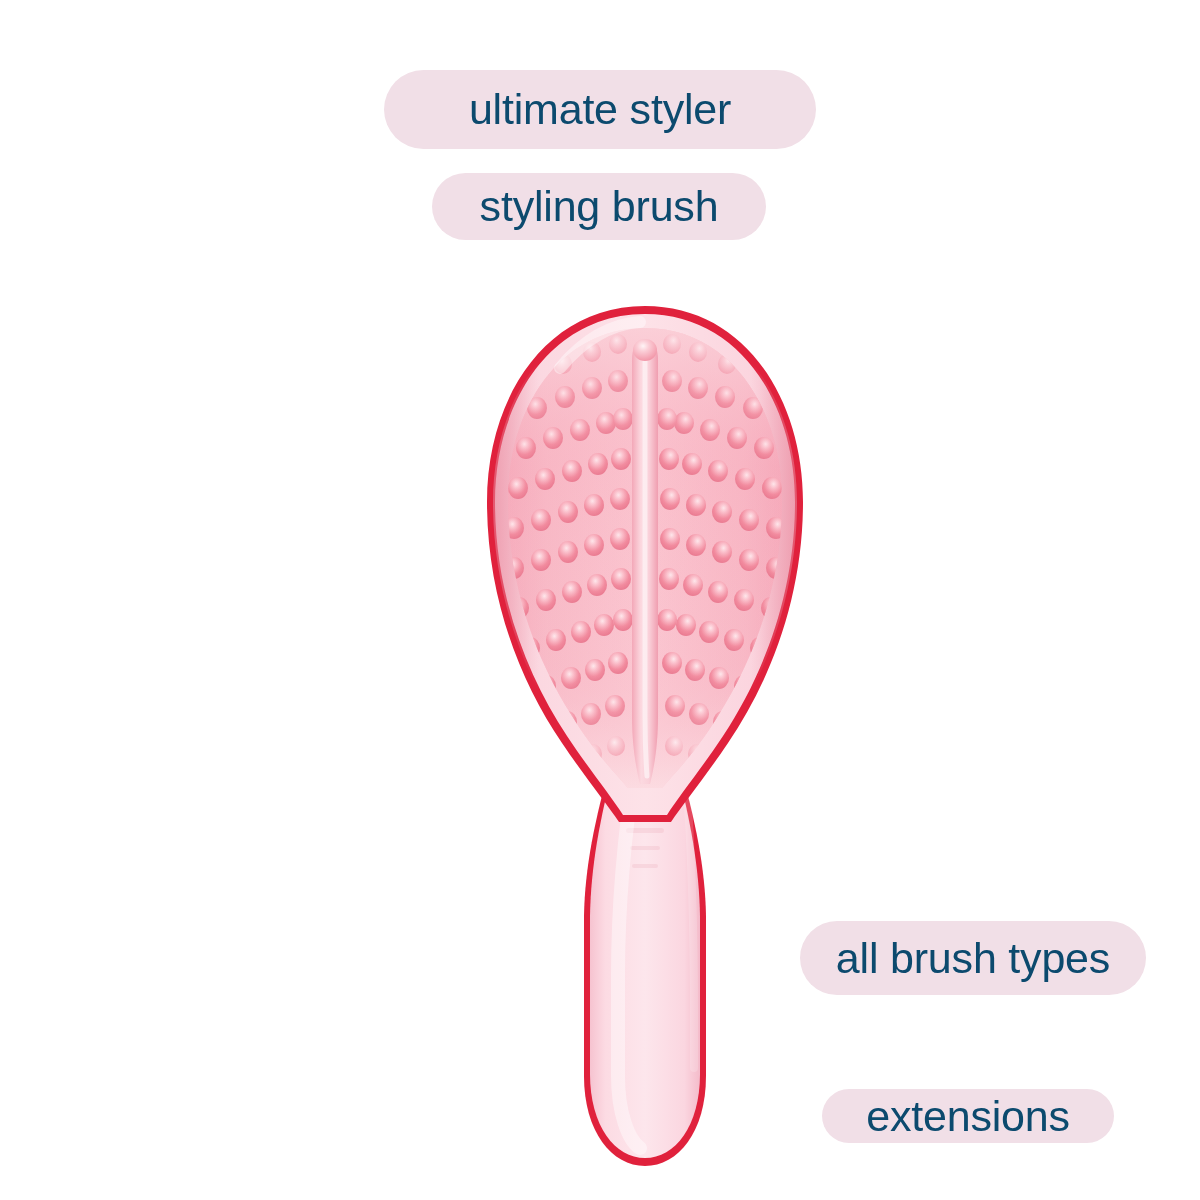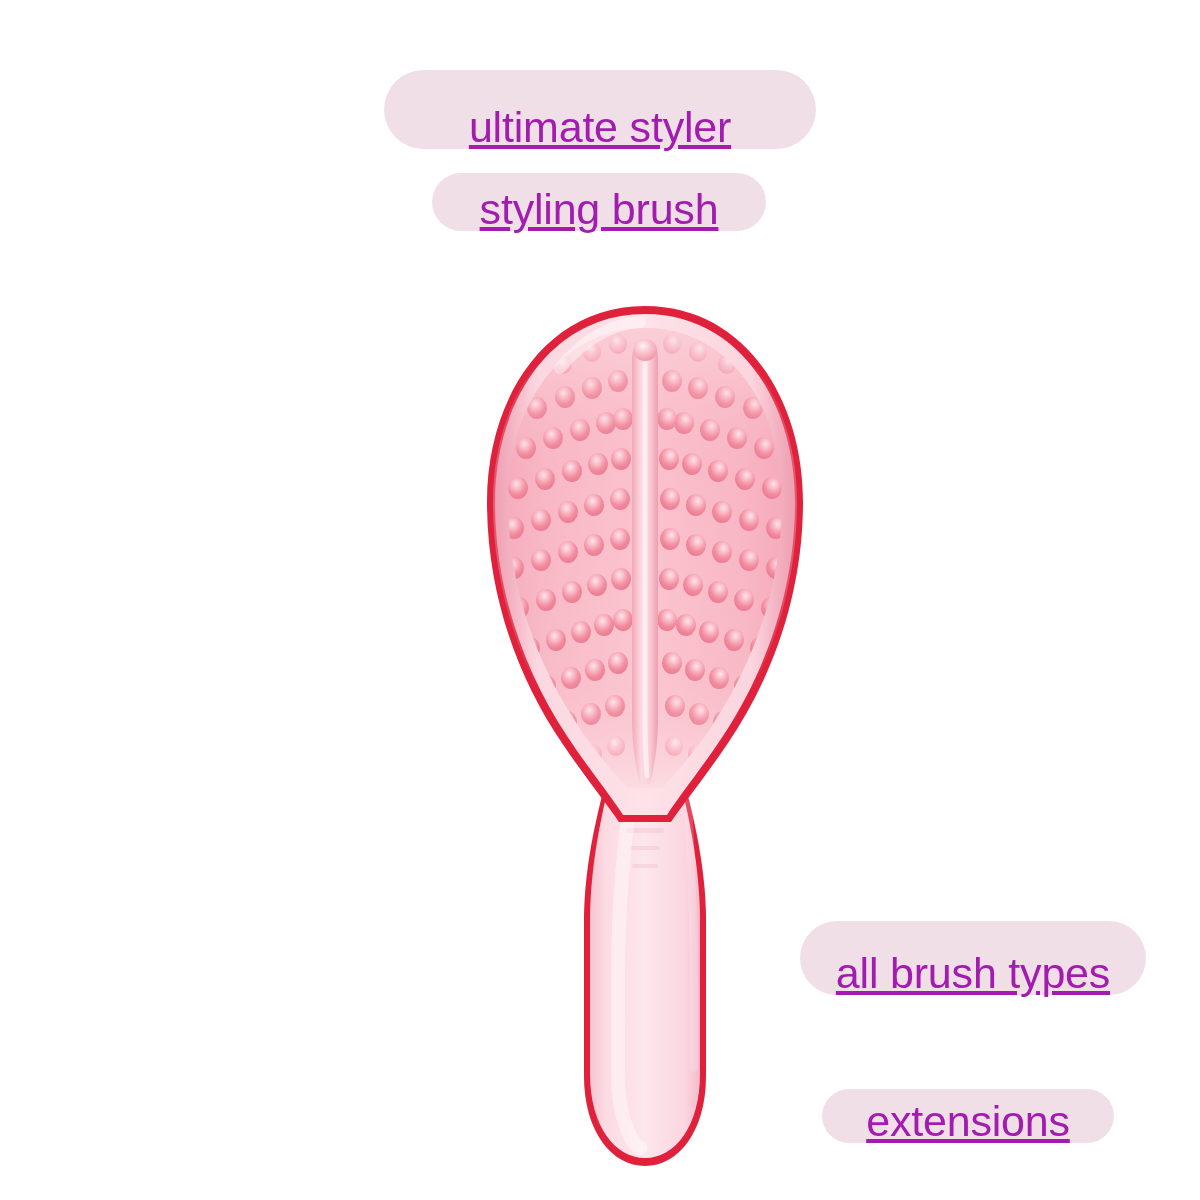--- a/index.html
+++ b/index.html
@@ -19,42 +19,41 @@
     position: relative;
     width: 1200px;
     height: 1200px;
     background: #ffffff;
   }
 
   
   .pill {
     position: absolute;
     display: flex;
-    align-items: flex-end;
+    align-items: center;
     justify-content: center;
     box-sizing: border-box;
     border-radius: 999px;
     background: #f1dfe7;
-    color: #a21caf;
+    color: #0c4a6e;
     font-family: "Liberation Sans", sans-serif;
     font-weight: 400;
     letter-spacing: -0.2px;
     white-space: nowrap;
     line-height: 1;
-    text-decoration: underline;
   }
 
   #pill-ultimate-styler {
     left: 384px;  top: 70px;
     width: 432px; height: 79px;
     font-size: 43px;
   }
   #pill-styling-brush {
     left: 432px;  top: 173px;
-    width: 334px; height: 58px;
+    width: 334px; height: 67px;
     font-size: 43px;
   }
   #pill-all-hair-types {
     left: 800px;  top: 921px;
     width: 346px; height: 74px;
     font-size: 43px;
   }
   #pill-wigs-weaves {
     left: 768px;  top: 1005px;
     width: 391px; height: 74px;

